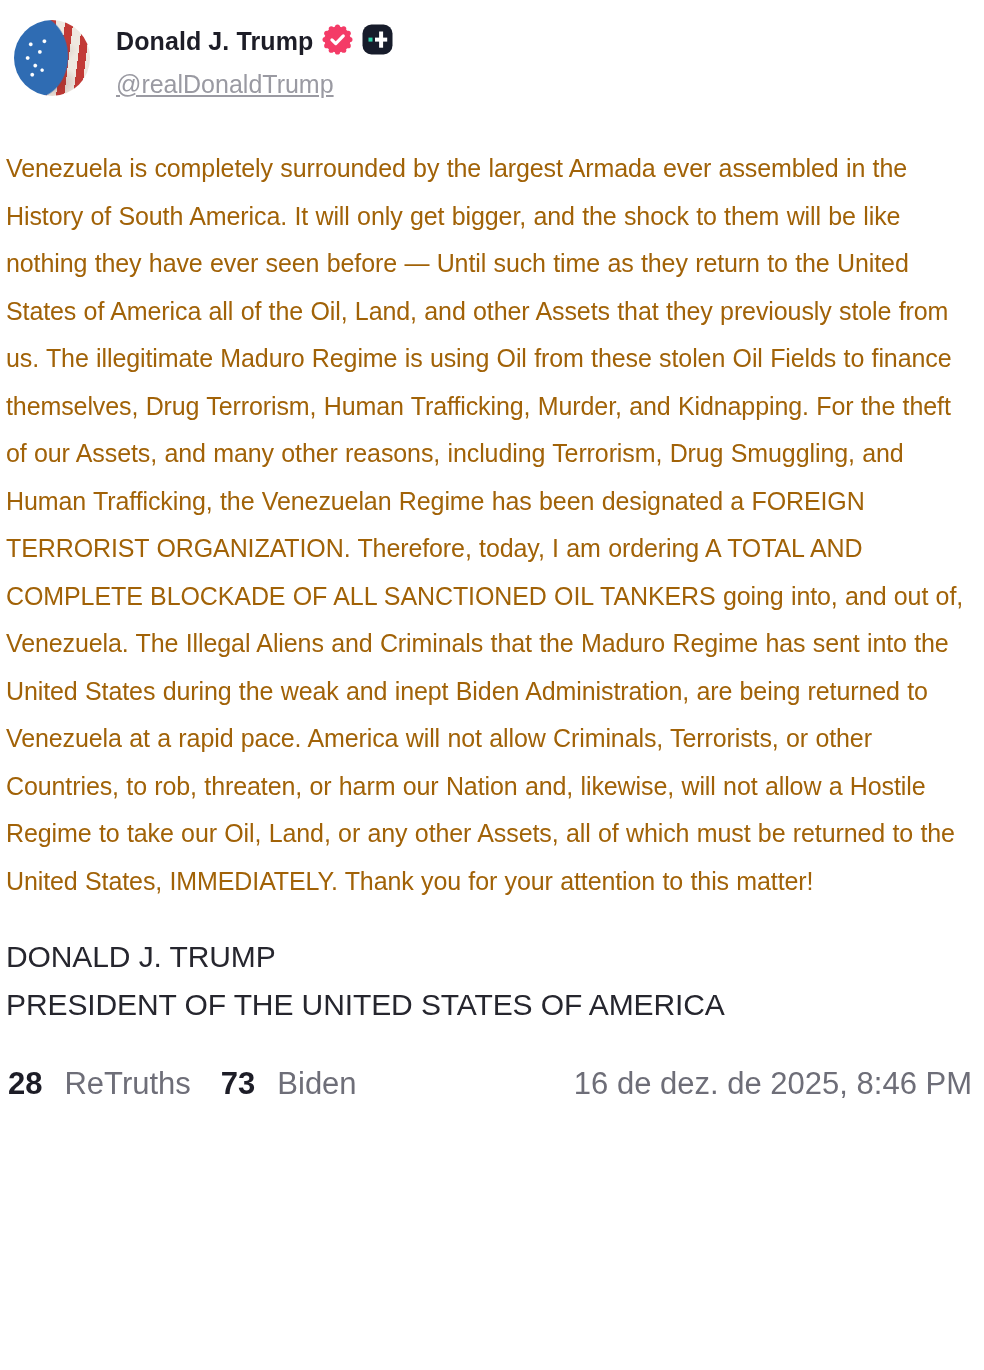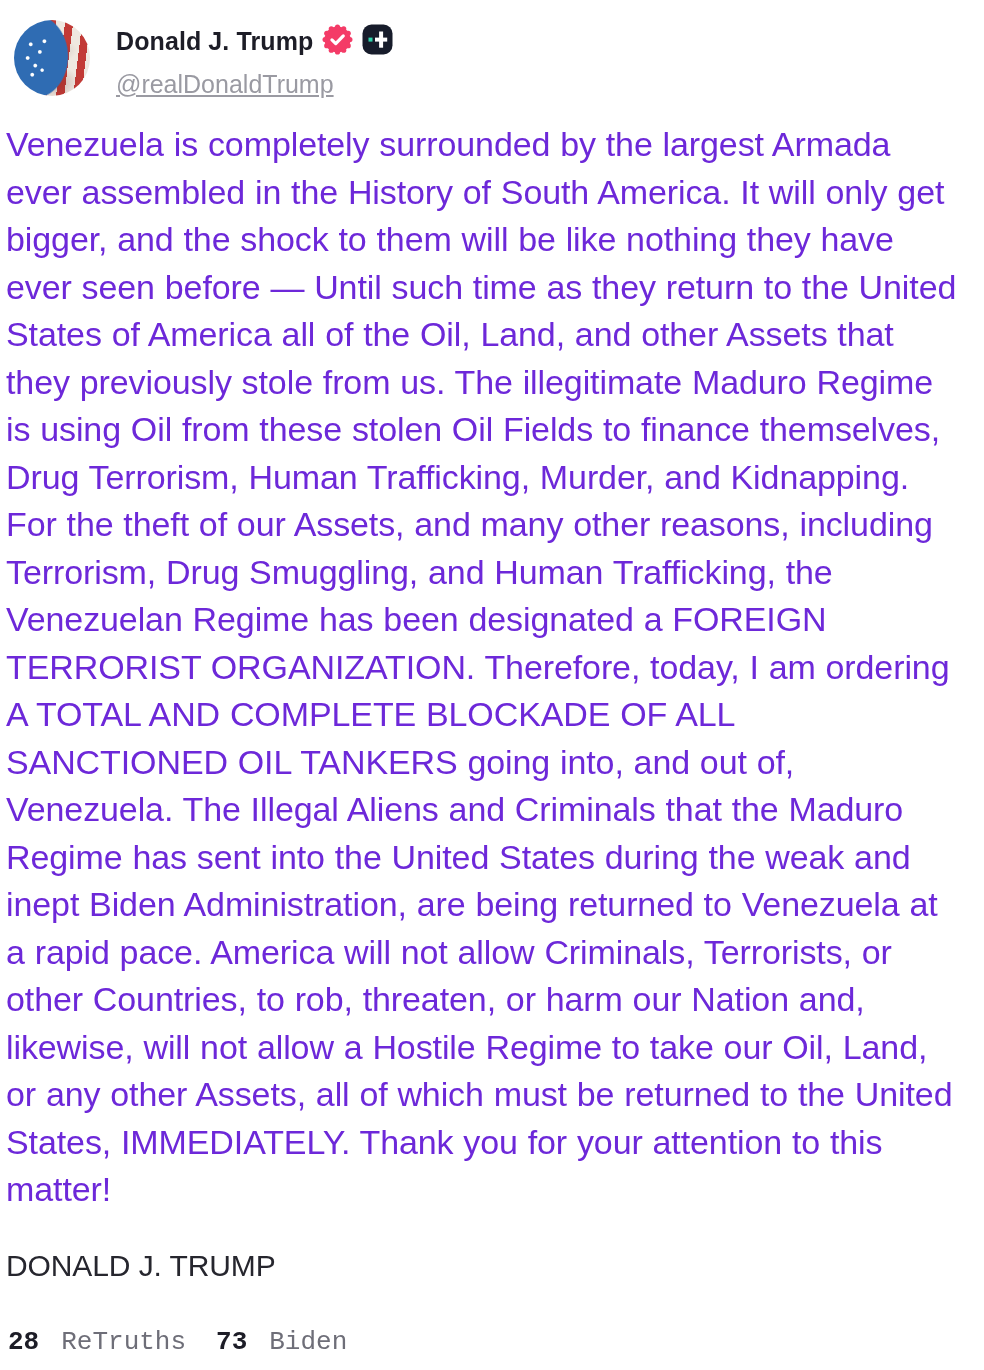--- a/index.html
+++ b/index.html
@@ -53,45 +53,44 @@
   .badge { flex: 0 0 auto; display: inline-block; }
   .handle {
     margin-top: 11px;
     font-size: 25px;
     color: #9a9aa2;
     text-decoration: underline;
   }
 
   
   .post-body {
-    margin-top: 22px;
+    margin-top: 46px;
     width: 958px;
-    font-size: 34px;
+    font-size: 25px;
     line-height: 47.5px;
-    color: #6d28d9;
+    color: #a16207;
     letter-spacing: -0.1px;
     word-spacing: 0.5px;
   }
   .signature {
     margin-top: 28px;
     font-size: 30px;
     line-height: 47.5px;
     color: #26262e;
     letter-spacing: -0.1px;
   }
 
   
   .footer {
     display: flex;
     justify-content: space-between;
     align-items: flex-start;
     margin-top: 38px;
     padding: 0 4px 0 2px;
-    font-size: 26px;
-    font-family: Liberation Mono, monospace;
+    font-size: 31px;
   }
   .stats { display: flex; align-items: baseline; }
   .stat { display: flex; align-items: baseline; margin-right: 30px; cursor: pointer; }
   .stat-count { font-weight: 700; color: #1d1d27; margin-right: 7px; }
   .stat-label { color: #6e6e78; margin-left: 15px; }
   .timestamp { color: #6e6e78; }
 </style>
 </head>
 <body>
 
@@ -132,28 +131,30 @@
         </span>
       </div>
       <div class="handle">@realDonaldTrump</div>
     </div>
   </div>
 
   <div class="post-body">Venezuela is completely surrounded by the largest Armada ever assembled in the History of South America. It will only get bigger, and the shock to them will be like nothing they have ever seen before — Until such time as they return to the United States of America all of the Oil, Land, and other Assets that they previously stole from us. The illegitimate Maduro Regime is using Oil from these stolen Oil Fields to finance themselves, Drug Terrorism, Human Trafficking, Murder, and Kidnapping. For the theft of our Assets, and many other reasons, including Terrorism, Drug Smuggling, and Human Trafficking, the Venezuelan Regime has been designated a FOREIGN TERRORIST ORGANIZATION. Therefore, today, I am ordering A TOTAL AND COMPLETE BLOCKADE OF ALL SANCTIONED OIL TANKERS going into, and out of, Venezuela. The Illegal Aliens and Criminals that the Maduro Regime has sent into the United States during the weak and inept Biden Administration, are being returned to Venezuela at a rapid pace. America will not allow Criminals, Terrorists, or other Countries, to rob, threaten, or harm our Nation and, likewise, will not allow a Hostile Regime to take our Oil, Land, or any other Assets, all of which must be returned to the United States, IMMEDIATELY. Thank you for your attention to this matter!</div>
 
   <div class="signature">
     <div>DONALD J. TRUMP</div>
+    <div>PRESIDENT OF THE UNITED STATES OF AMERICA</div>
   </div>
 
   <div class="footer">
     <div class="stats">
       <div class="stat">
         <span class="stat-count">28</span>
         <span class="stat-label">ReTruths</span>
       </div>
       <div class="stat">
         <span class="stat-count">73</span>
         <span class="stat-label">Biden</span>
       </div>
     </div>
+    <div class="timestamp">16 de dez. de 2025, 8:46 PM</div>
   </div>
 
 </div>
 
 </body></html>

